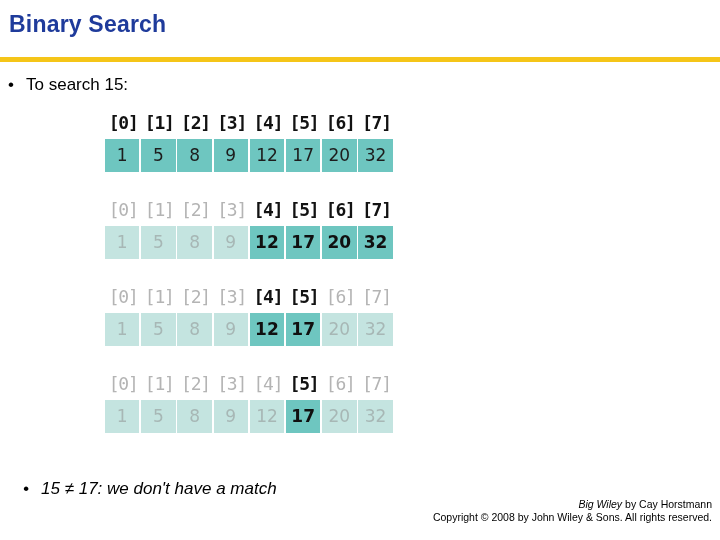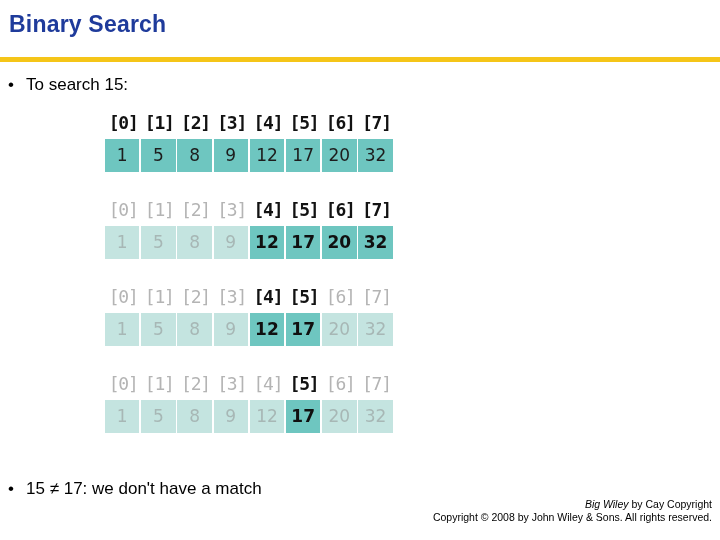--- a/index.html
+++ b/index.html
@@ -49,22 +49,23 @@
     display: inline-block;
     width: 18px;
     font-size: 17px;
     color: #000;
   }
   .bullet-top {
     left: 8px;
     top: 74px;
   }
   .bullet-bottom {
-    left: 8px;
+    left: 23px;
     top: 478px;
+    font-style: italic;
   }
 
   
   .array-stack {
     position: absolute;
     left: 105px;
     top: 110px;
   }
   .array-row {
     position: relative;
@@ -242,16 +243,16 @@
       </div>
     </div>
   </div>
 
 <div class="bullet bullet-bottom">
   <span class="dot">•</span><span>15 ≠ 17: we don't have a match</span>
 </div>
 
 <div class="footer">
   <div class="line1">
-    <span class="em">Big Wiley</span><span> by Cay Copyright</span>
+    <span class="em">Big Wiley</span><span> by Cay Horstmann</span>
   </div>
   <div class="line2">Copyright © 2008 by John Wiley &amp; Sons.  All rights reserved.</div>
 </div>
 
 </body></html>

